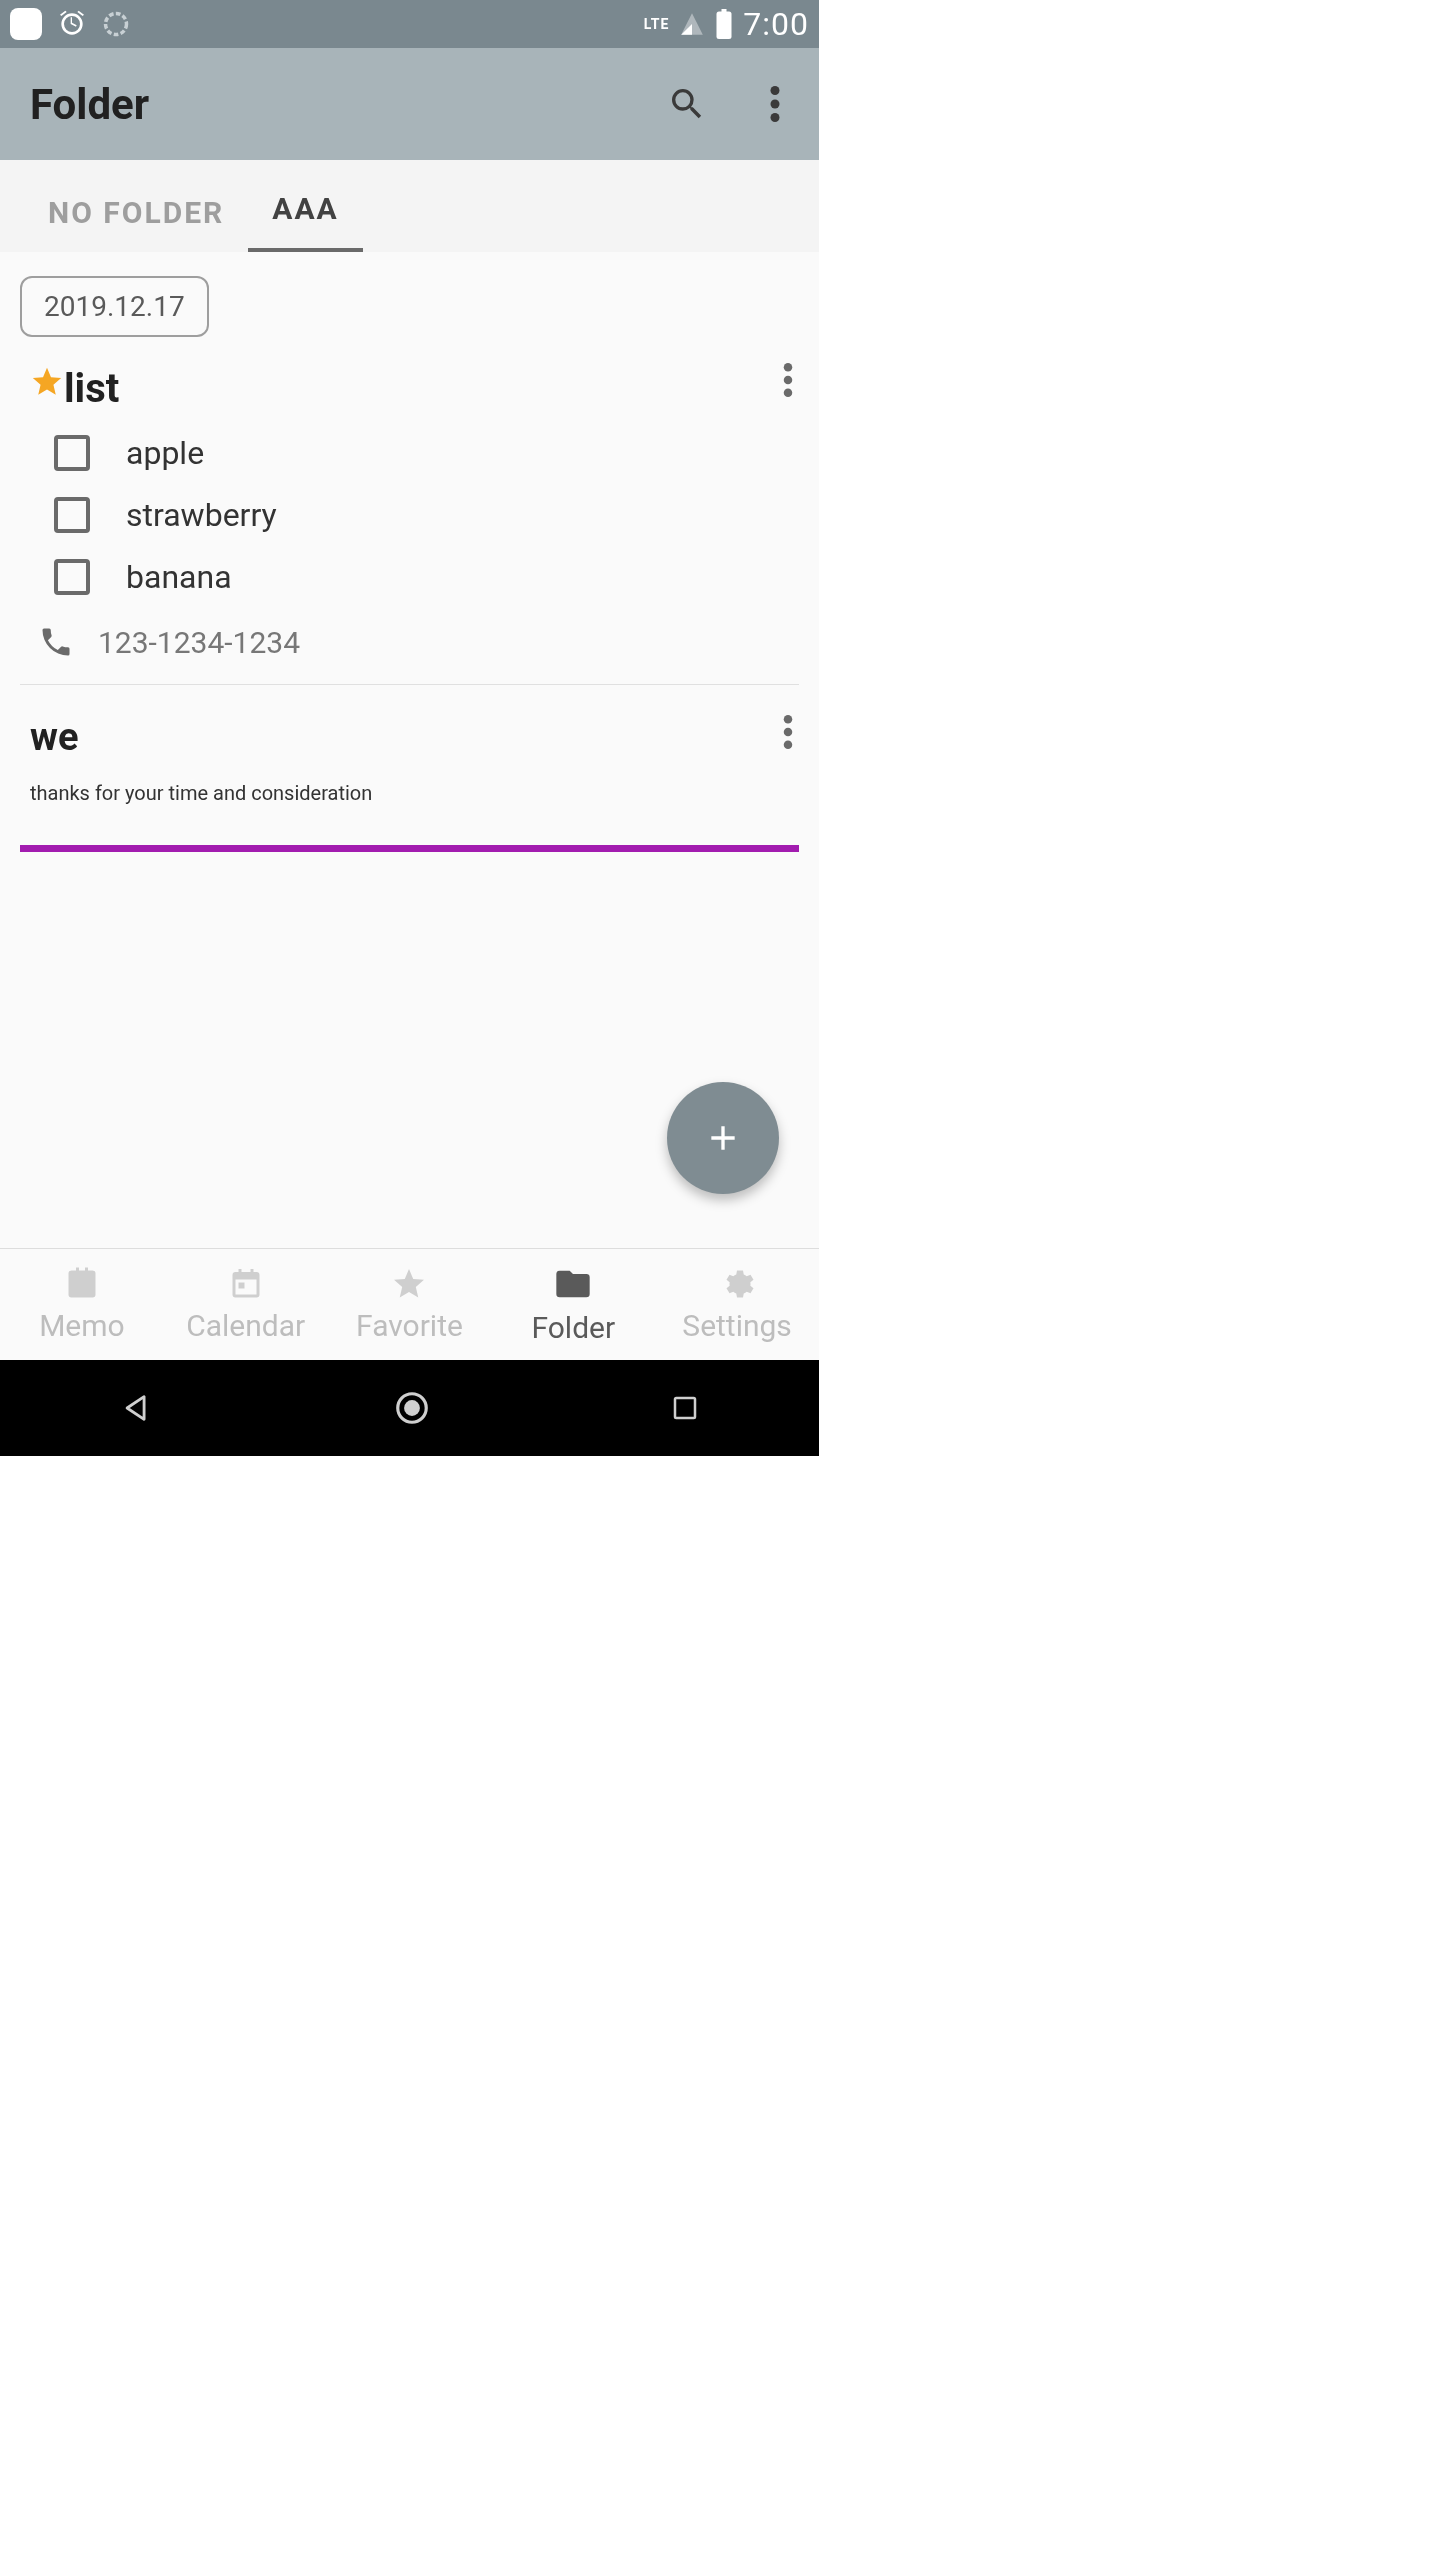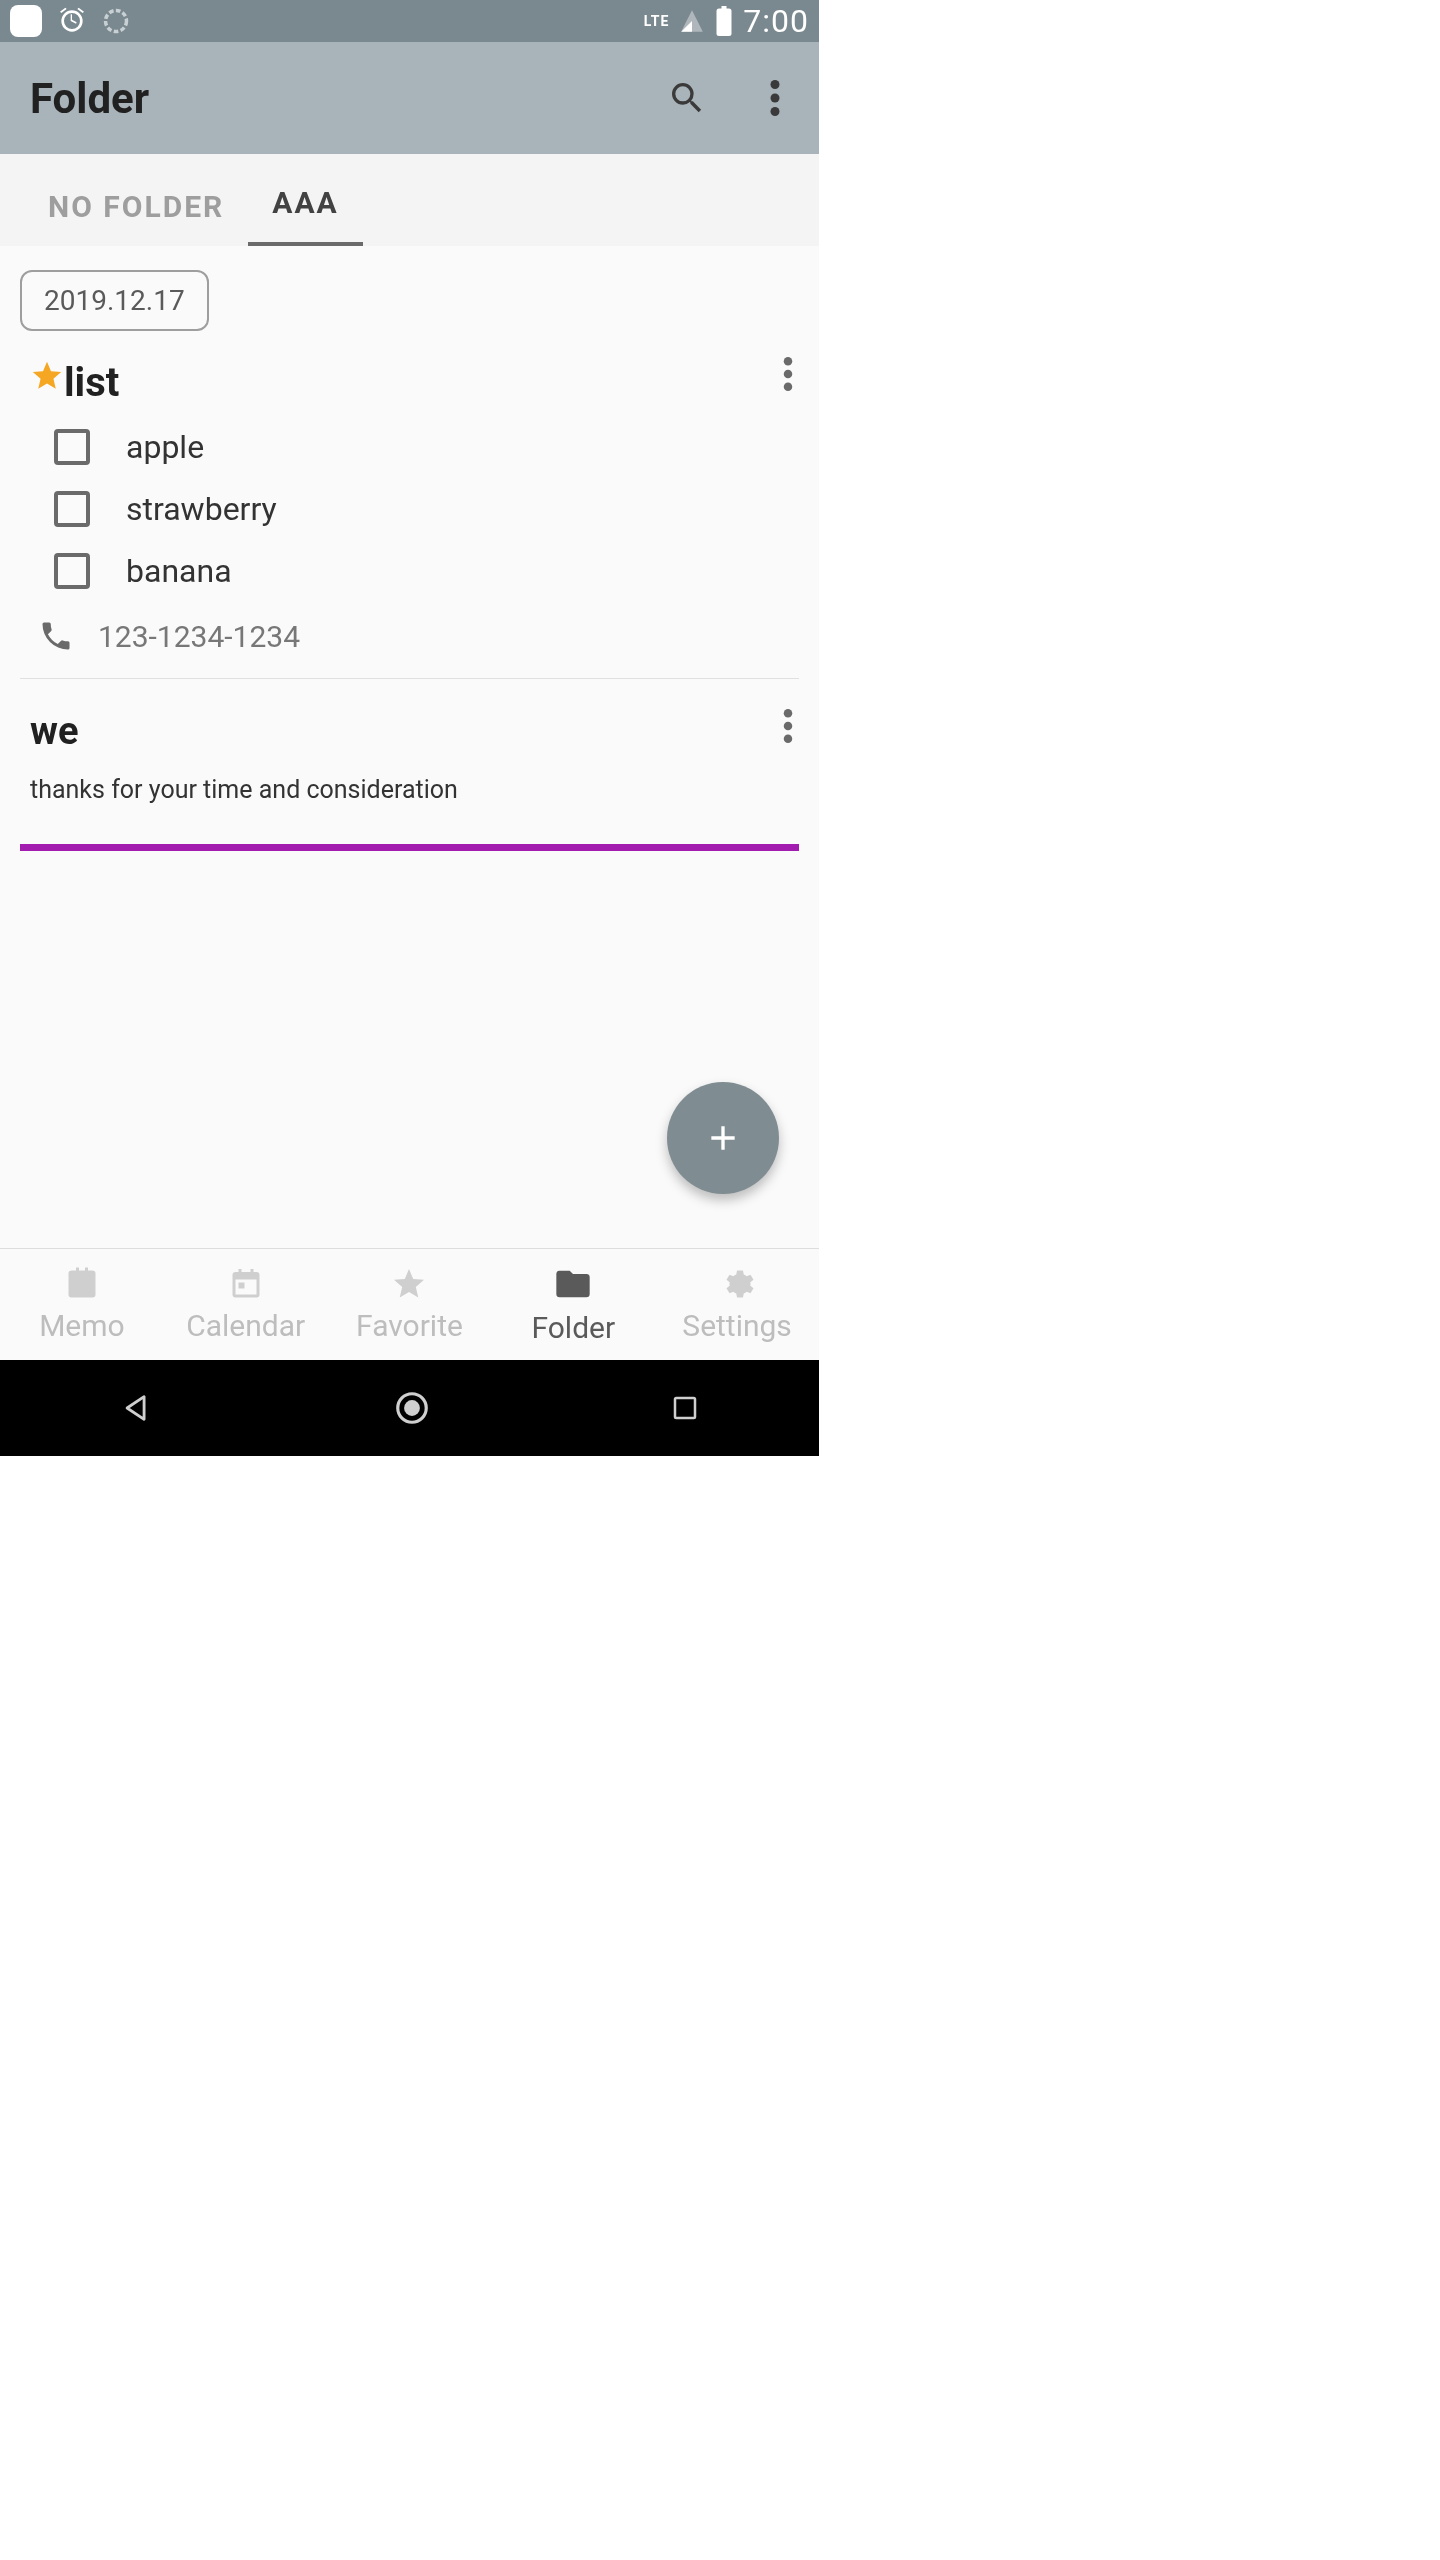--- a/index.html
+++ b/index.html
@@ -1,20 +1,20 @@
 <!DOCTYPE html>
 <html><head>
 <meta charset="utf-8">
 <style>
   * { box-sizing: border-box; margin: 0; padding: 0; }
   html, body { width: 819px; height: 1456px; font-family: Roboto, Arial, sans-serif; overflow: hidden; }
   .screen { width: 819px; height: 1456px; display: flex; flex-direction: column; background: #fafafa; }
 
   
-  .status-bar { height: 42px; background: #7a888f; display: flex; align-items: center; padding: 0 10px; color: #fff; }
+  .status-bar { height: 48px; background: #7a888f; display: flex; align-items: center; padding: 0 10px; color: #fff; }
   .status-left { display: flex; align-items: center; gap: 14px; }
   .status-right { margin-left: auto; display: flex; align-items: center; gap: 10px; }
   .status-dot { width: 32px; height: 32px; background: #fff; border-radius: 8px; }
   .status-time { font-size: 32px; font-weight: 400; letter-spacing: 1px; }
   .lte { font-size: 14px; font-weight: 700; letter-spacing: 1px; }
 
   
   .app-bar { height: 112px; background: #a8b4b9; display: flex; align-items: center; padding: 0 20px 0 30px; }
   .app-title { font-size: 42px; font-weight: 700; color: #212121; }
   .app-actions { margin-left: auto; display: flex; align-items: center; gap: 40px; }
@@ -38,21 +38,21 @@
   .checklist { margin-top: 22px; padding-left: 24px; display: flex; flex-direction: column; gap: 24px; }
   .check-item { display: flex; align-items: center; gap: 36px; }
   .checkbox { width: 36px; height: 36px; border: 4px solid #6a6a6a; border-radius: 4px; flex-shrink: 0; }
   .check-label { font-size: 32px; color: #333; }
 
   .phone-row { display: flex; align-items: center; gap: 24px; margin-top: 28px; padding-left: 8px; }
   .phone-number { font-size: 30px; color: #777; }
 
   .note2 { padding: 30px 10px 40px 10px; border-bottom: 7px solid #a21caf; position: relative; }
   .note2-title { font-size: 38px; font-weight: 700; color: #212121; }
-  .note2-body { font-size: 25px; color: #333; margin-top: 22px; }
+  .note2-body { font-size: 20px; color: #333; margin-top: 22px; }
 
   
   .fab { position: absolute; right: 40px; bottom: 54px; width: 112px; height: 112px; border-radius: 56px; background: #7f8c92; display: flex; align-items: center; justify-content: center; box-shadow: 0 6px 12px rgba(0,0,0,.25); }
 
   
   .bottom-nav { height: 112px; border-top: 1px solid #ddd; display: flex; background: #fafafa; }
   .bn-item { flex: 1; display: flex; flex-direction: column; align-items: center; justify-content: center; gap: 6px; color: #bdbdbd; }
   .bn-item.active { color: #5a5a5a; }
   .bn-item.active svg { fill: #5a5a5a; }
   .bn-label { font-size: 30px; }

